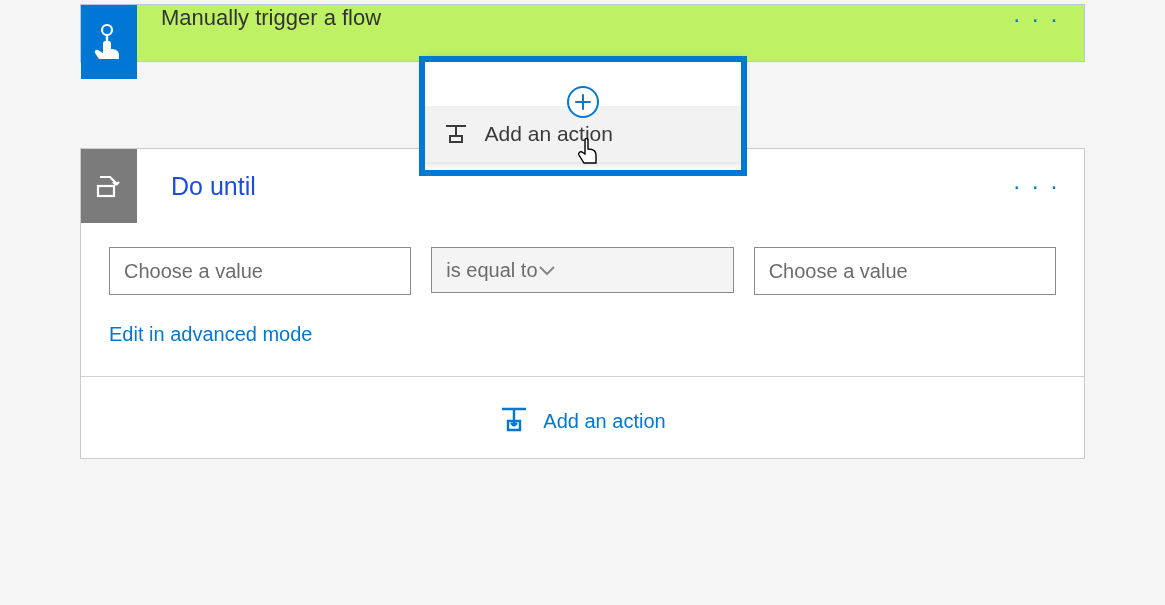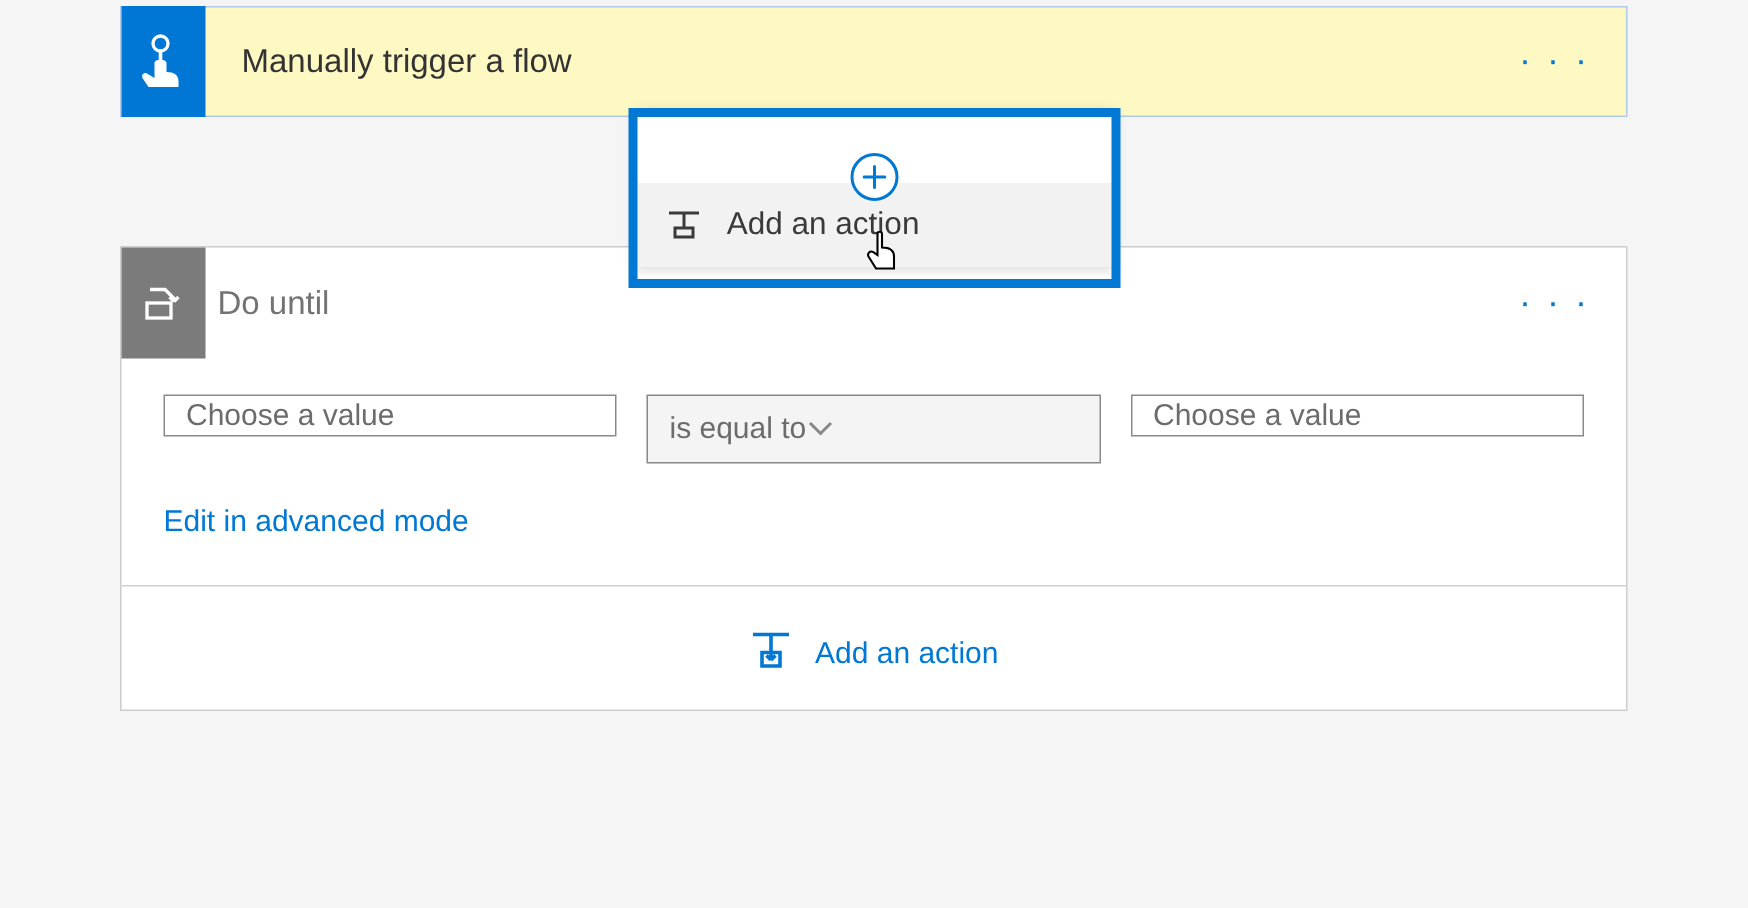--- a/index.html
+++ b/index.html
@@ -11,24 +11,23 @@
     overflow: hidden;
     color: #333;
   }
   .canvas {
     padding: 4px 80px 0 80px;
   }
 
   
   .trigger-card {
     display: flex;
-    align-items: center;
-    background: #fef9c3;
+    background: #bef264;
     border: 1px solid #b1c9e8;
-    height: 74px;
+    height: 58px;
     position: relative;
   }
   .trigger-icon-box {
     width: 56px;
     height: 74px;
     background: #0077d4;
     display: flex;
     align-items: center;
     justify-content: center;
     color: #fff;
@@ -131,35 +130,35 @@
     width: 56px;
     height: 74px;
     background: #7b7b7b;
     display: flex;
     align-items: center;
     justify-content: center;
     color: #fff;
   }
   .action-title {
     flex: 1;
-    padding-left: 8px;
-    font-size: 22px;
-    color: #737373;
+    padding-left: 34px;
+    font-size: 25px;
+    color: #1d4ed8;
   }
   .card-body {
     padding: 24px 28px 20px 28px;
   }
   .cond-row {
     display: flex;
     gap: 20px;
     margin-bottom: 28px;
   }
   .cond-input {
     flex: 1;
-    height: 28px;
+    height: 48px;
     border: 1px solid #8a8a8a;
     padding: 0 14px;
     font-size: 20px;
     color: #333;
     background: #fff;
   }
   .cond-input::placeholder { color: #6c6c6c; }
   .cond-select {
     flex: 1;
     height: 46px;

